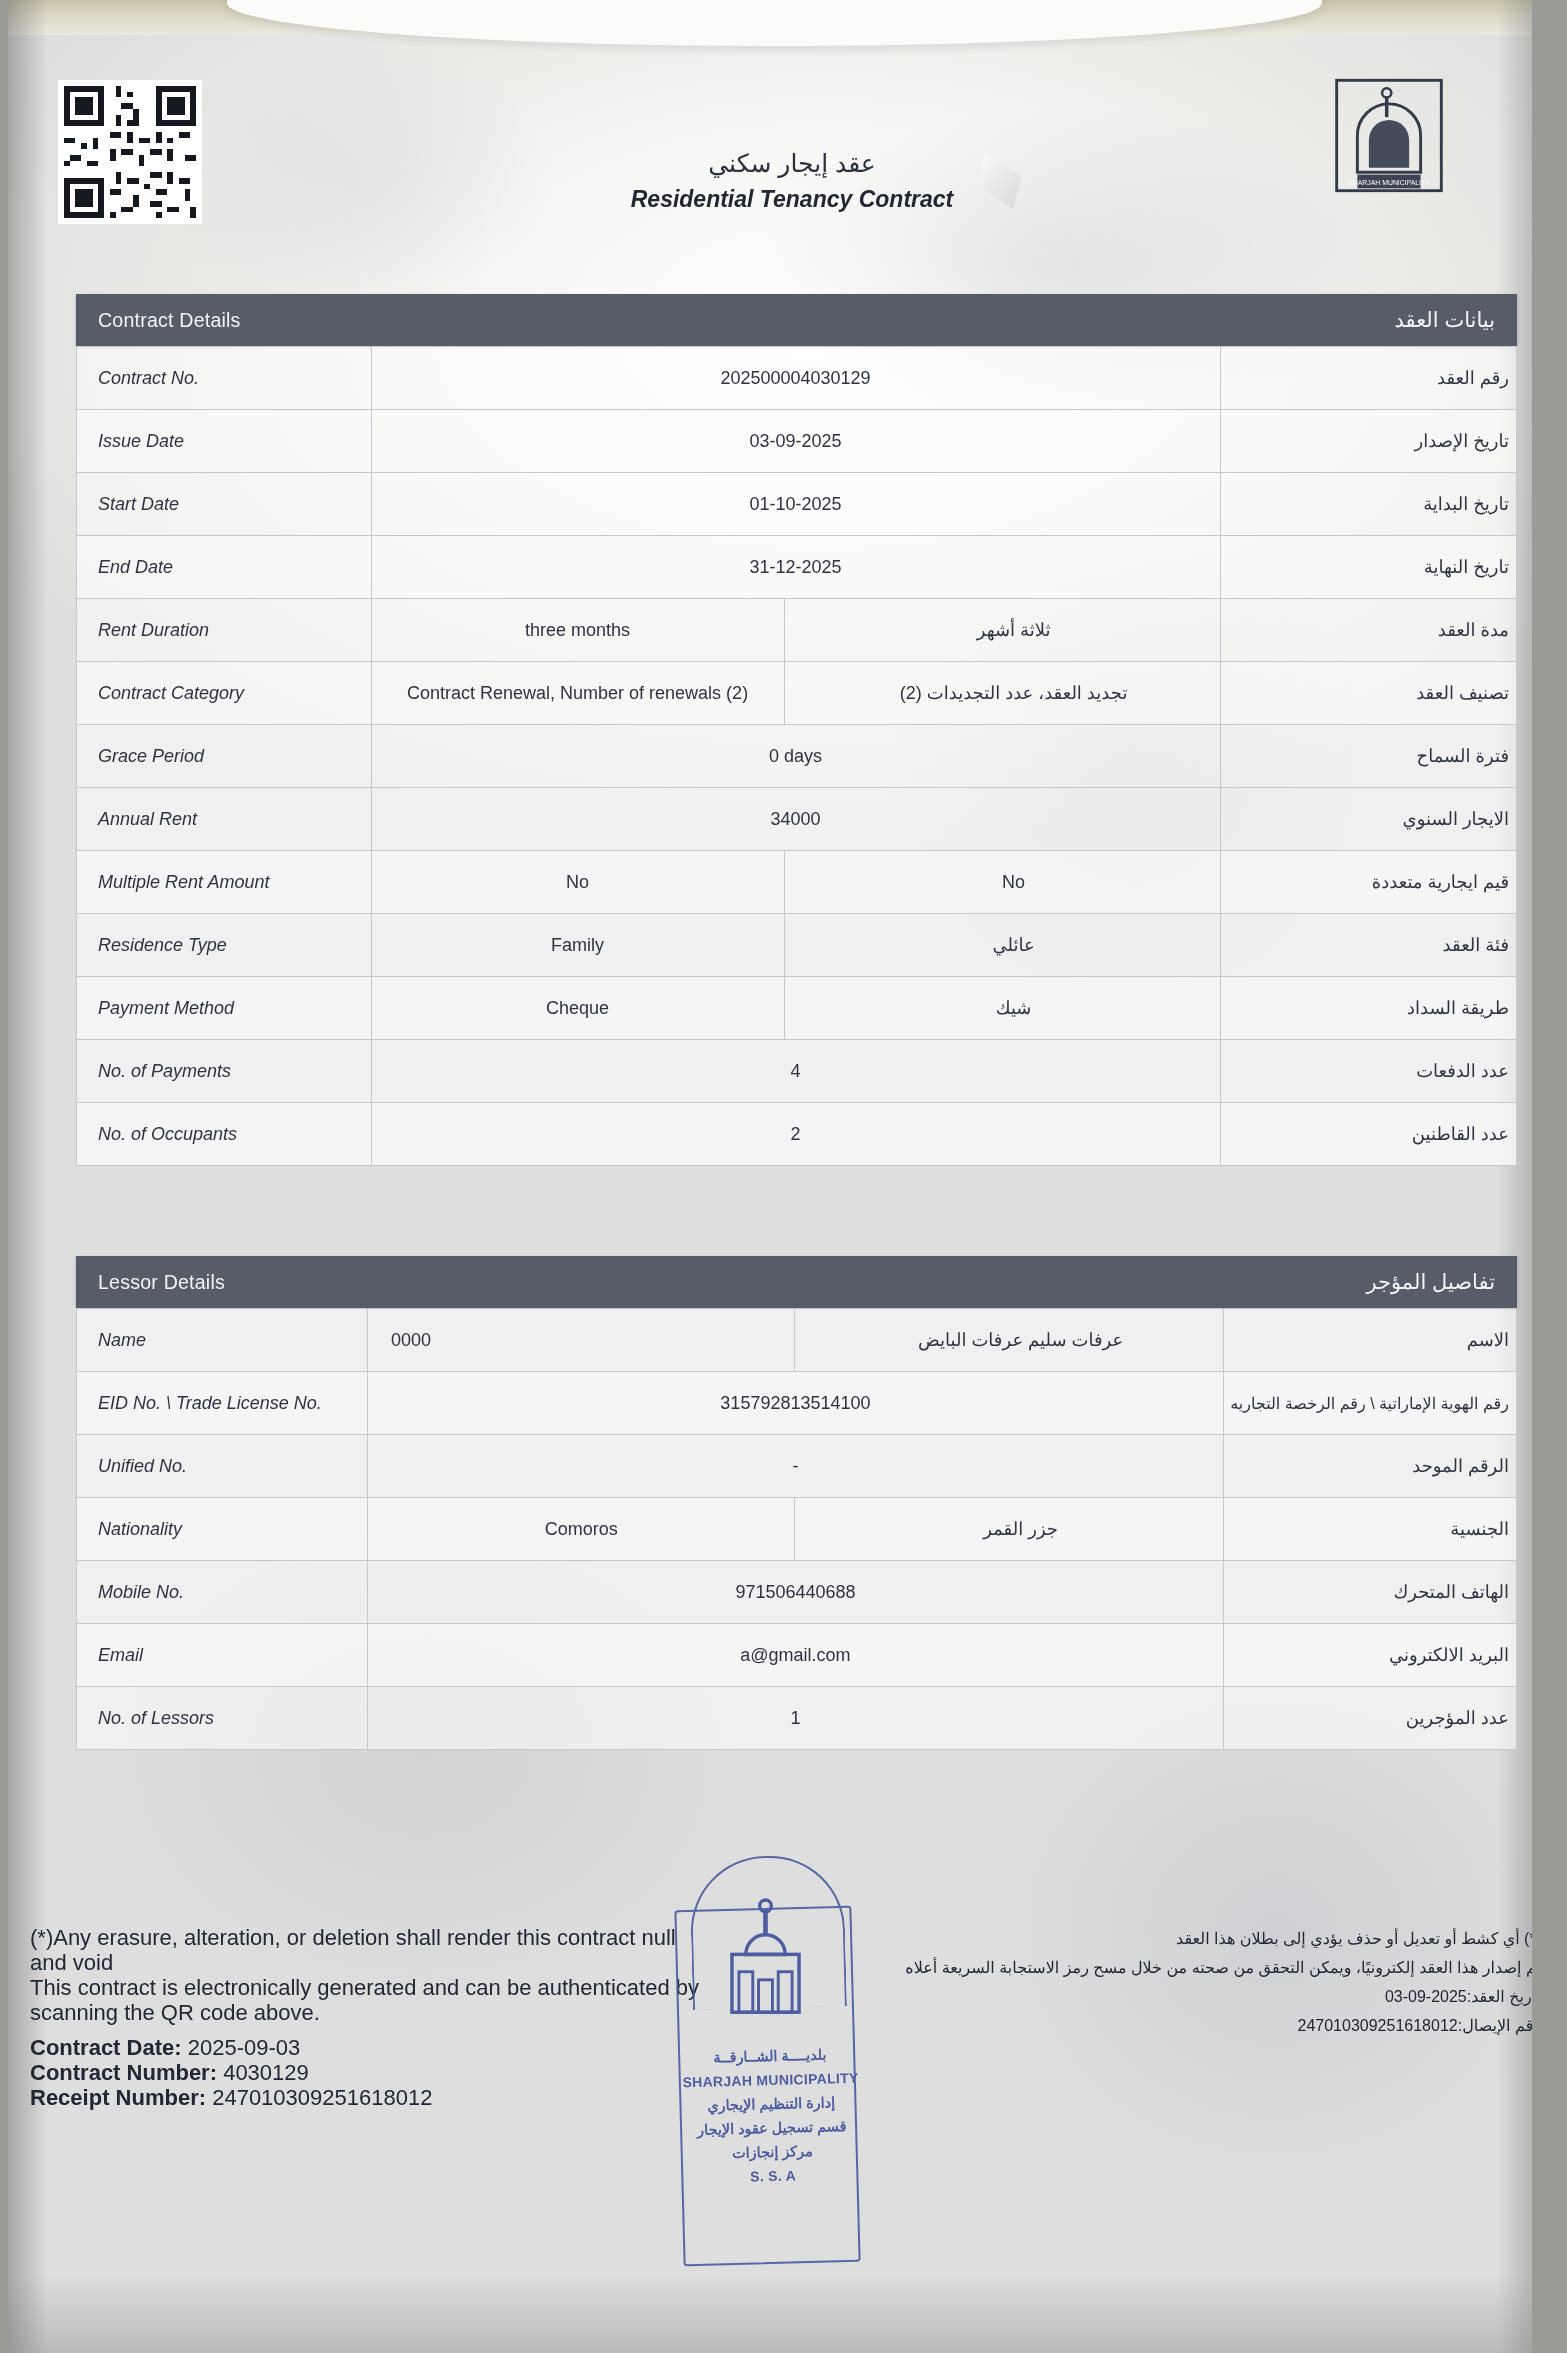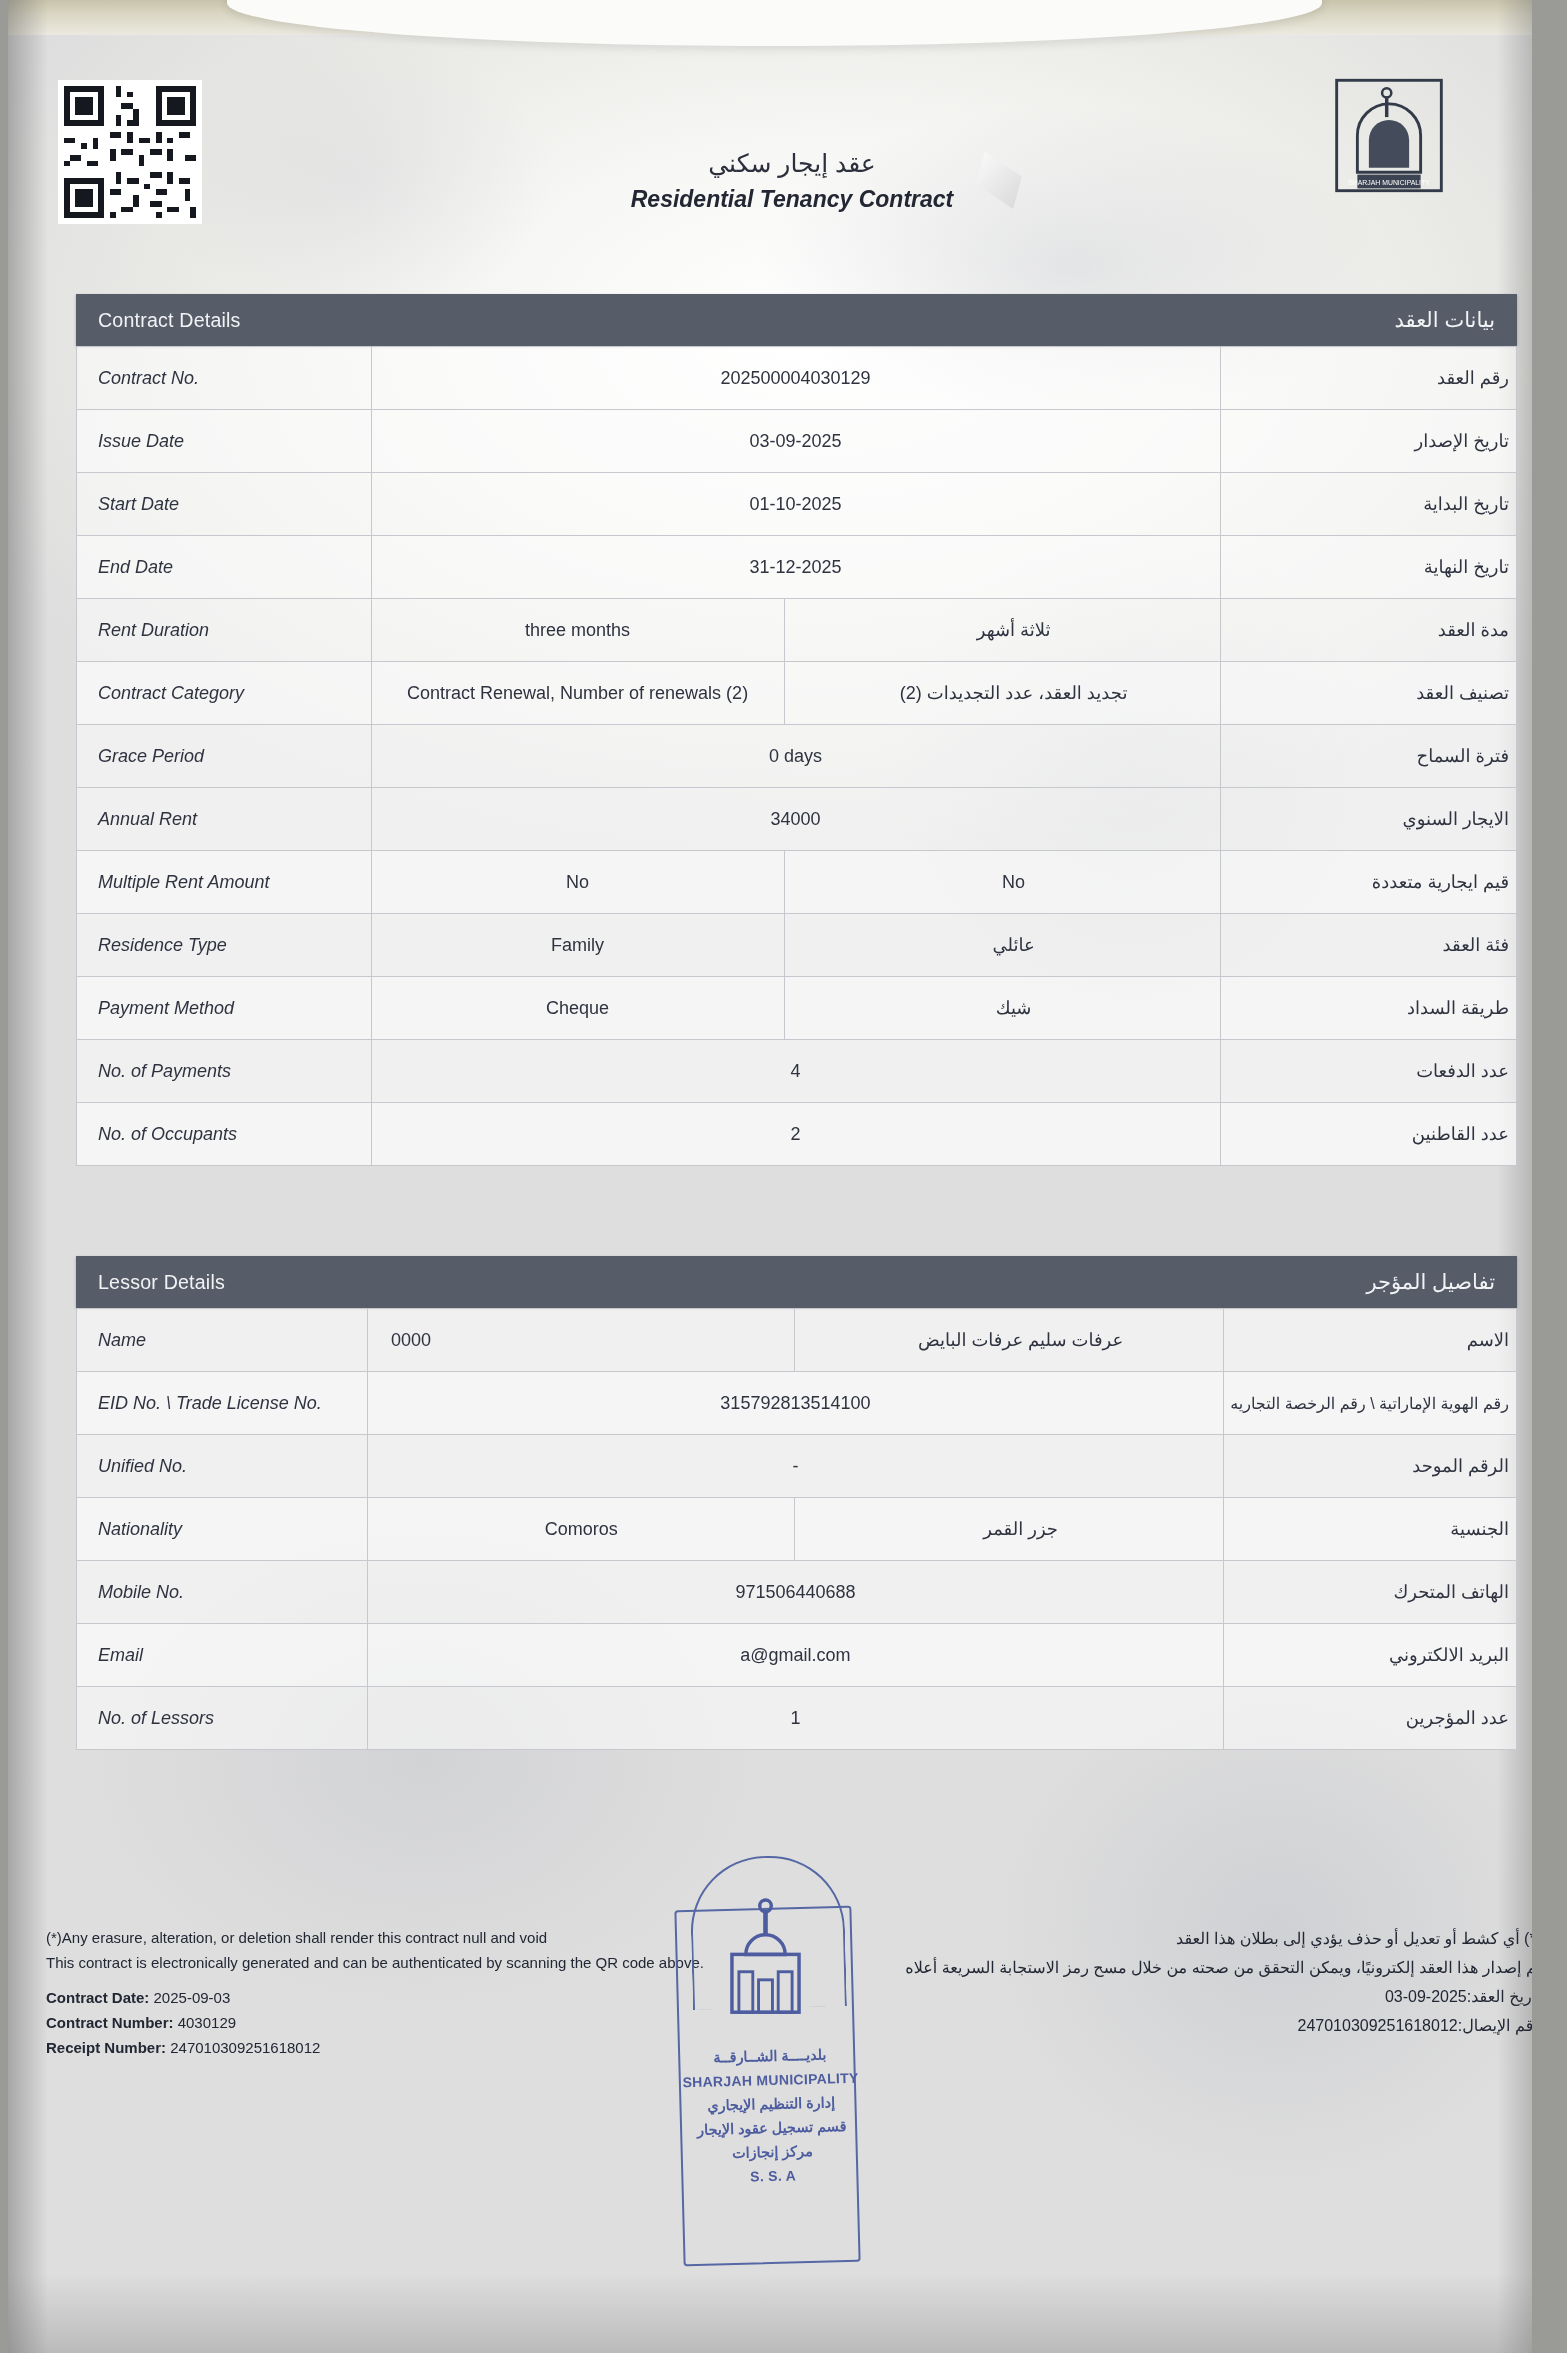--- a/index.html
+++ b/index.html
@@ -174,23 +174,23 @@
   
   .footer {
     position: absolute;
     top: 1885px;
     left: 0;
     width: 1568px;
     color: #222734;
   }
   .foot-en {
     position: absolute;
-    left: 38px; top: 40px;
+    left: 22px; top: 40px;
     width: 680px;
-    font-size: 15px;
+    font-size: 22px;
     line-height: 25px;
   }
   .foot-en .strong { font-weight: bold; }
   .foot-ar {
     position: absolute;
     right: 35px; top: 39px;
     width: 680px;
     font-size: 16px;
     line-height: 29px;
     direction: rtl;

